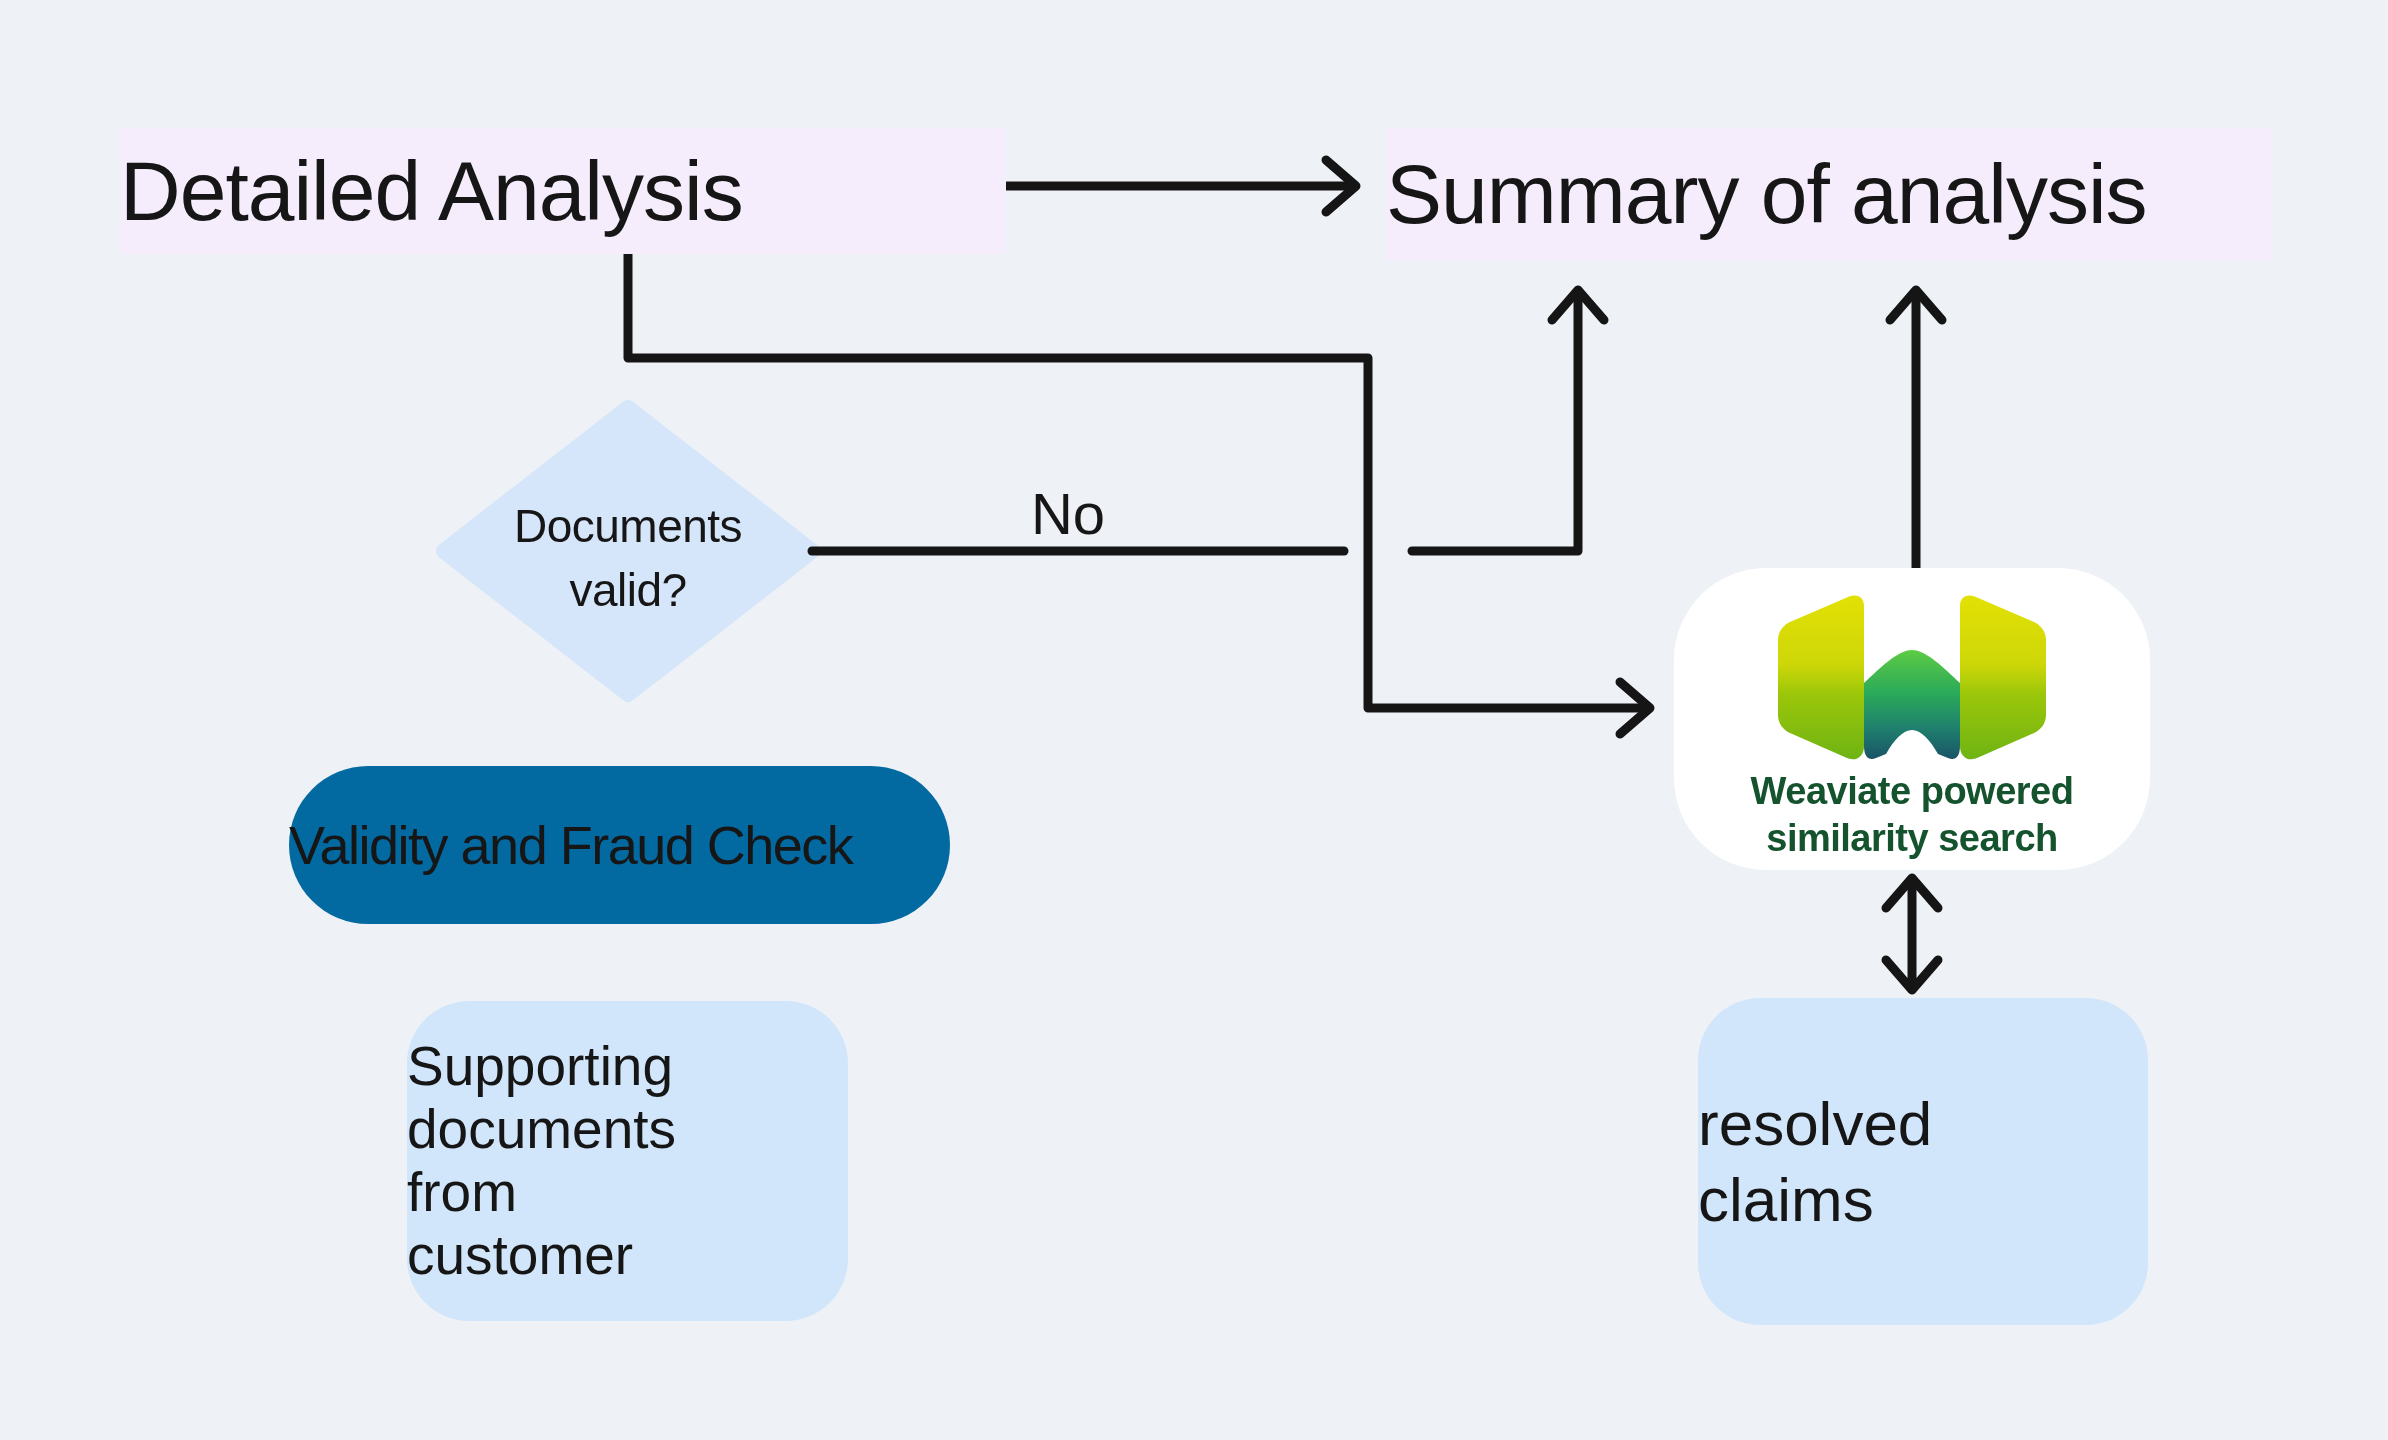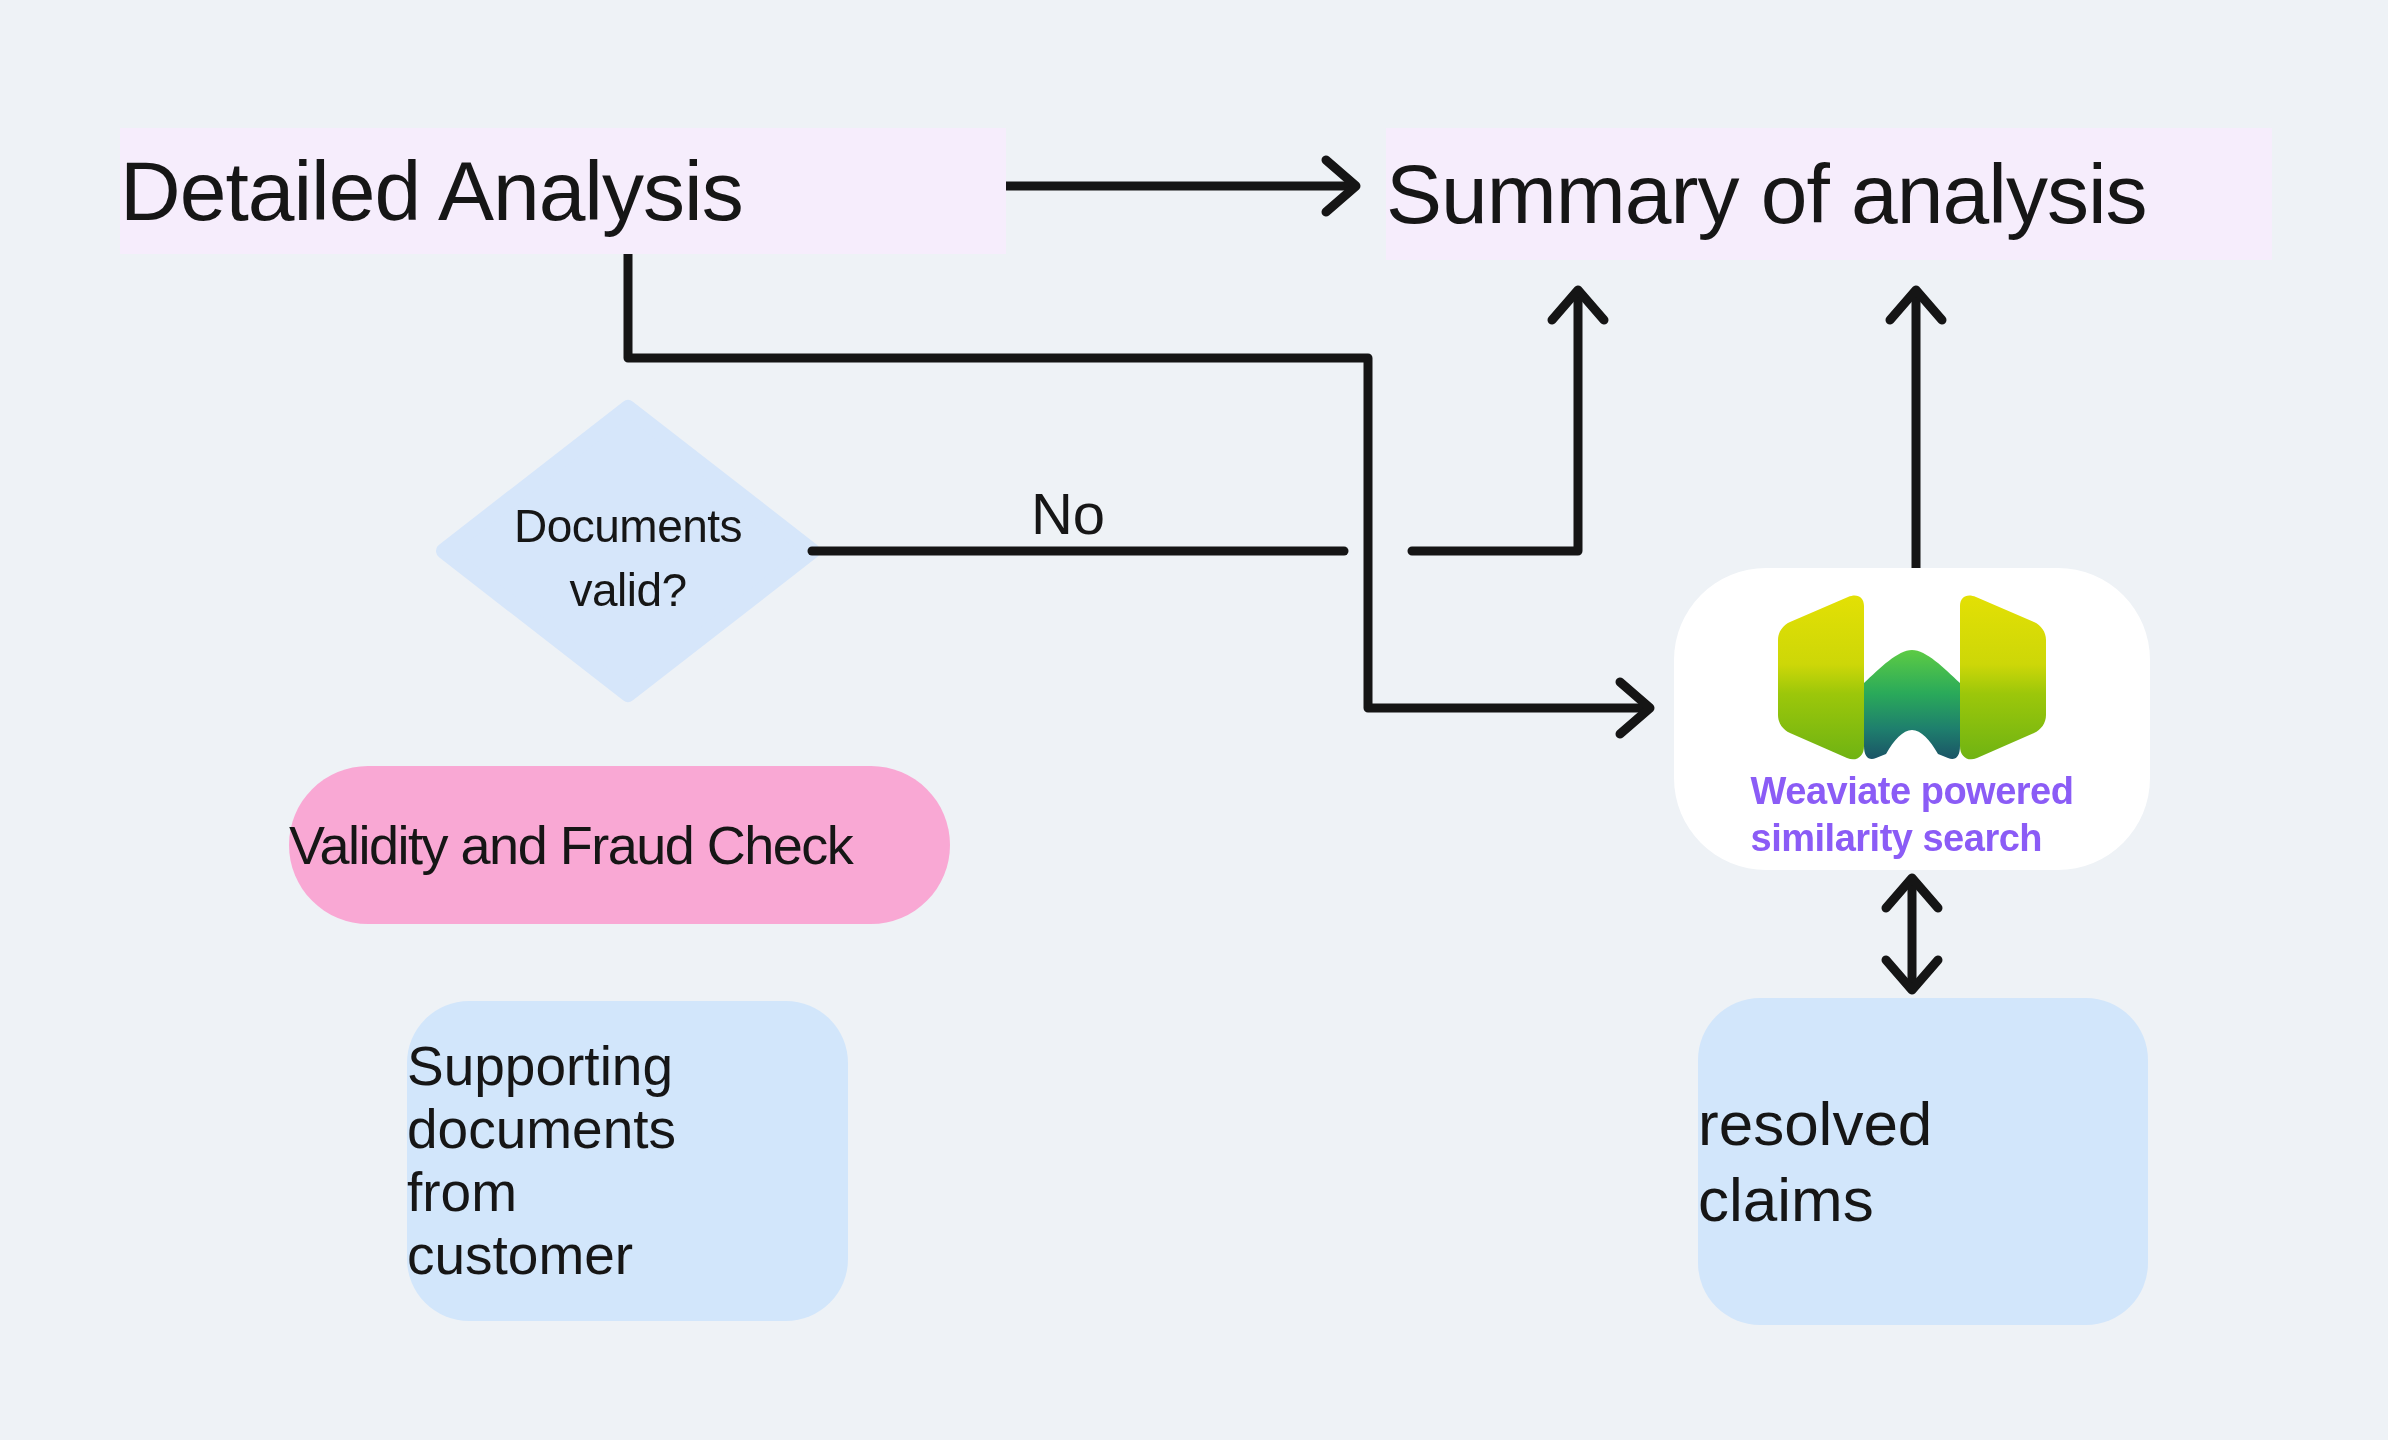--- a/index.html
+++ b/index.html
@@ -23,21 +23,21 @@
     display: flex; flex-direction: column;
     align-items: flex-start; justify-content: center;
     text-align: center;
   }
   .heading {
     background: #f6edfc;
     font-size: 84px; letter-spacing: -1px;
     white-space: nowrap;
   }
   .pill {
-    background: #f9a8d4; border-radius: 80px;
+    background: #0369a1; border-radius: 80px;
     font-size: 54px; letter-spacing: -1.5px;
     white-space: nowrap;
   }
   .bluebox { background: #d2e6fb; border-radius: 62px; }
   .supporting { font-size: 55px; line-height: 63px; }
   .previously { font-size: 62px; line-height: 76px; }
   .diamond-text {
     position: absolute; display: flex; flex-direction: column;
     align-items: center; justify-content: center; text-align: center;
     font-size: 46px; line-height: 64px; letter-spacing: -0.5px;
@@ -47,23 +47,23 @@
     align-items: center; justify-content: center;
     font-size: 58px;
   }
   .weaviate-box {
     position: absolute;
     background: #ffffff; border-radius: 92px;
     display: flex; flex-direction: column; align-items: center;
   }
   .weaviate-logo { margin-top: 20px; }
   .weaviate-text {
-    color: #8b5cf6; font-weight: bold;
+    color: #14532d; font-weight: bold;
     font-size: 38px; line-height: 47px;
-    letter-spacing: -0.5px; text-align: left;
+    letter-spacing: -0.5px; text-align: center;
     margin-top: -8px;
   }
   .connector { stroke: #151515; stroke-width: 9; fill: none;
                stroke-linecap: round; stroke-linejoin: round; }
 </style>
 </head>
 <body>
 
 <div class="canvas">
 

